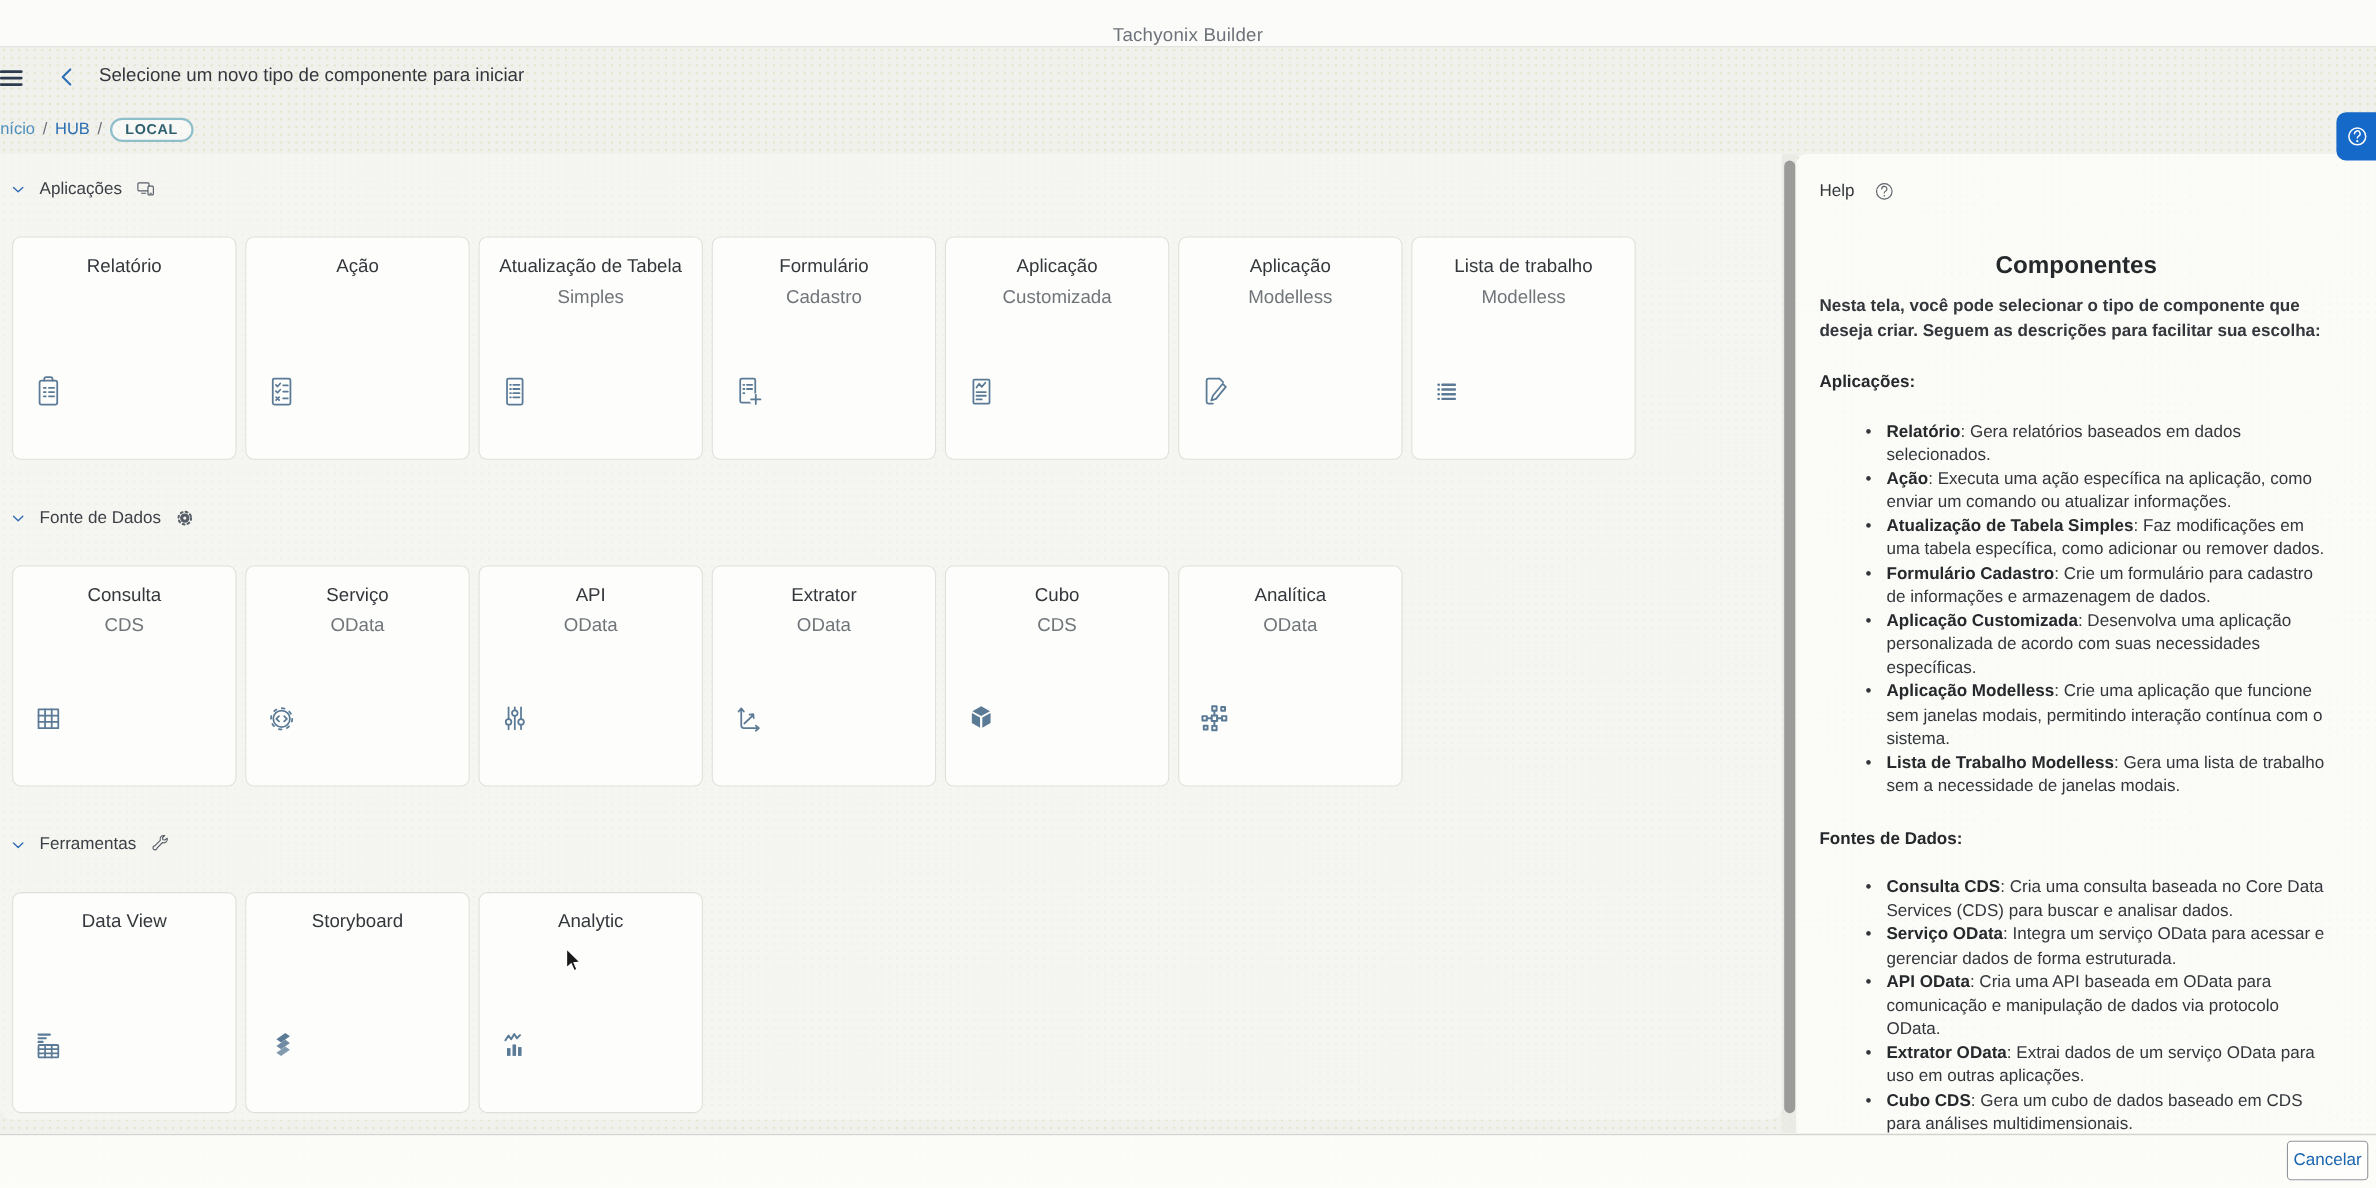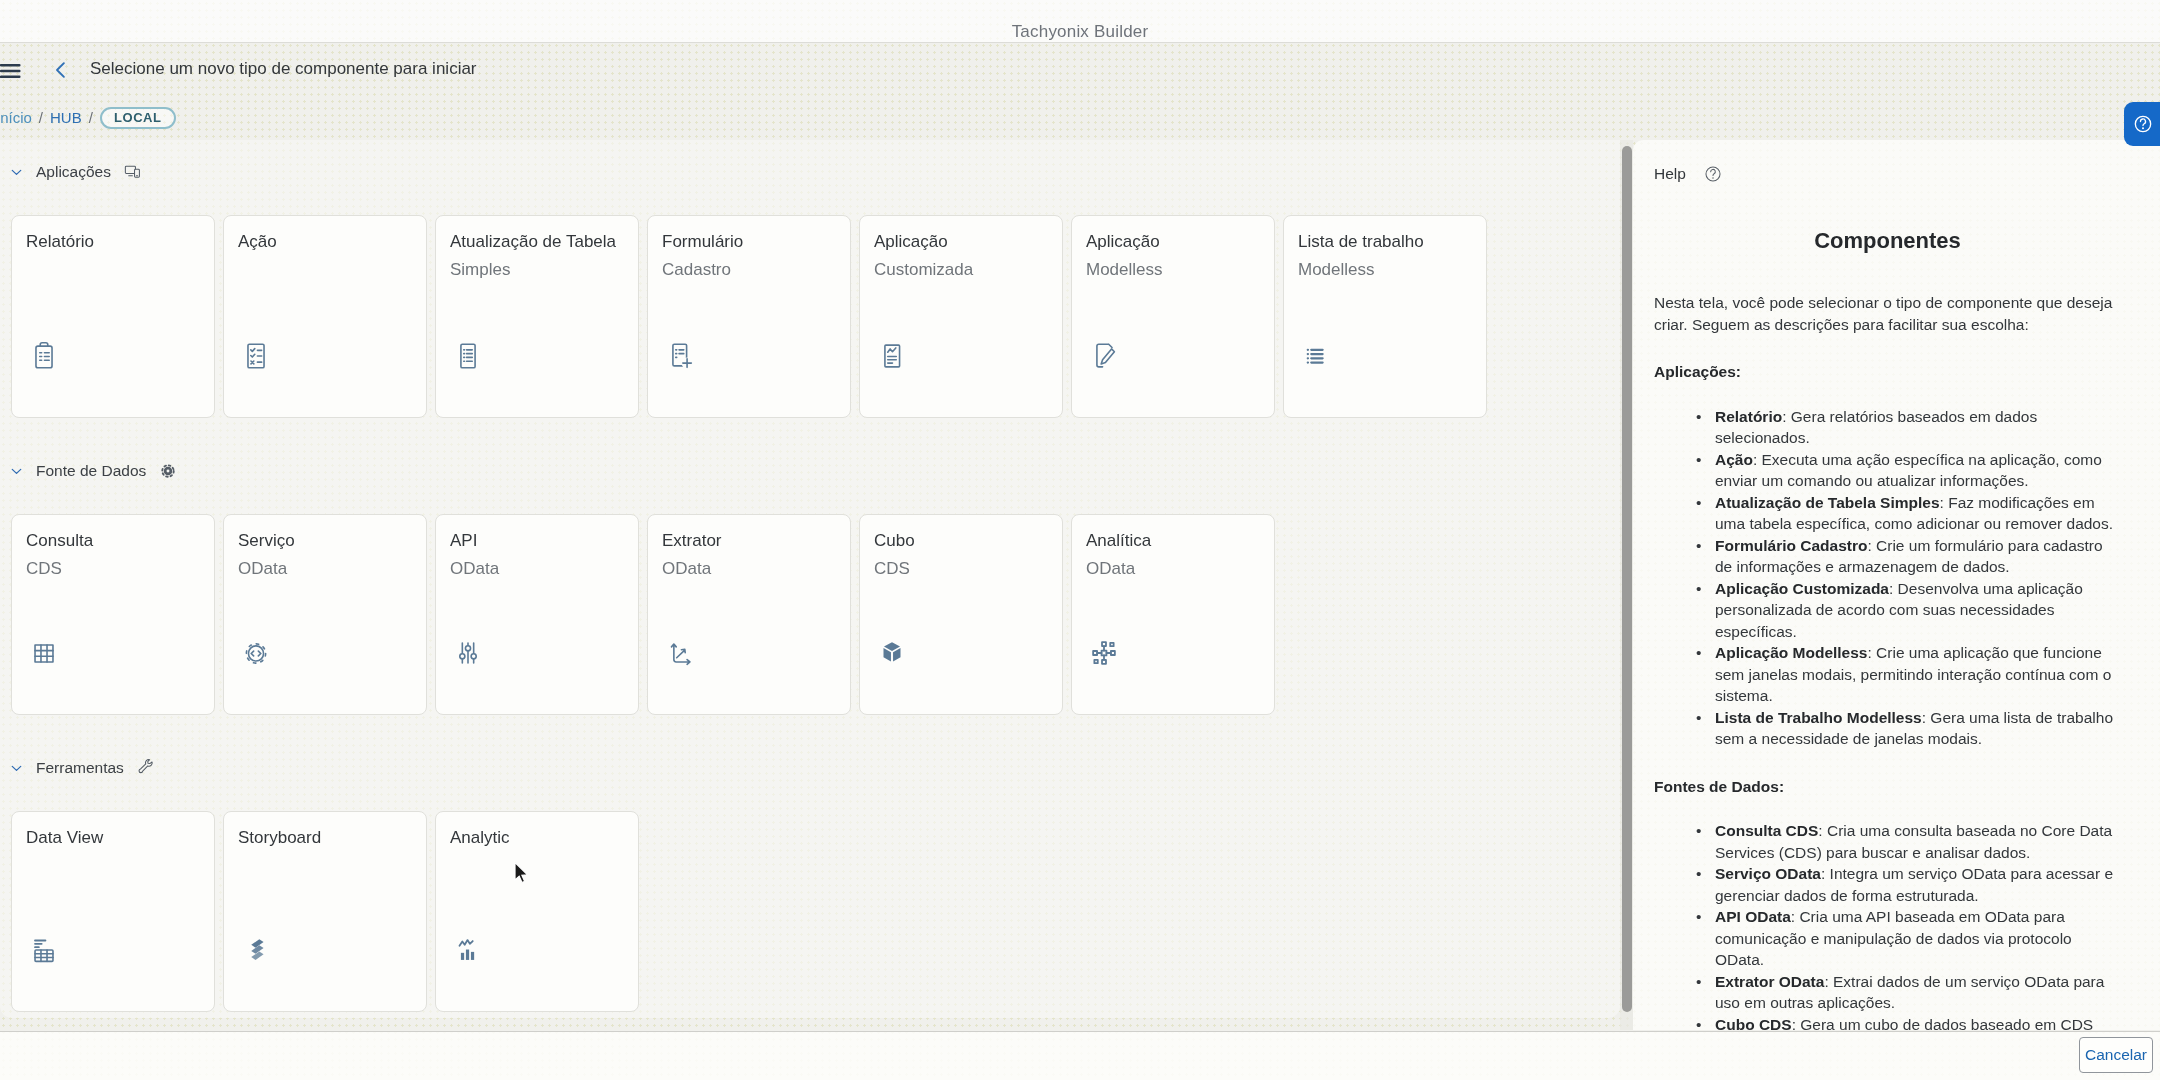--- a/index.html
+++ b/index.html
@@ -31,21 +31,21 @@
   .crumb-sep { color:#6b7076; }
   .crumb-badge { display:inline-block; border:2px solid #8fbecb; color:#2e5f6e;
     border-radius:12px; padding:1px 12px 2px; font-size:13px; font-weight:bold;
     letter-spacing:.6px; background:rgba(255,255,255,.5); }
   
   .help-fab { position:absolute; left:2124px; top:102px; width:46px; height:44px;
     background:#1569c8; border-radius:9px; display:flex; align-items:center;
     color:#fff; padding-left:7px; cursor:pointer; }
   
   .main-area { position:absolute; left:0; top:140px; width:1620px; height:878px;
-    background:rgba(249,249,245,.62); border-radius:0 0 12px 12px; }
+    background:rgba(249,249,245,.62); border-radius:0 0 12px 12px;text-align:center; }
   .section { position:absolute; left:8px; right:8px; }
   .sec0 { top:22px; } .sec1 { top:321px; } .sec2 { top:618px; }
   .section-header { display:flex; align-items:center; gap:11px; height:20px; cursor:pointer; }
   .chev { color:#2d6ab2; width:17px; height:17px; }
   .section-label { font-size:15.5px; color:#3c4045; }
   .section-icon { color:#555d66; width:22px; height:22px; }
   .cards { display:flex; gap:8px; margin-top:33px; margin-left:3px; }
   .card { width:204px; height:203px; background:#fdfdfb; border:1px solid #e0e0db;
     border-radius:8px; position:relative; padding:15px 14px; cursor:pointer; }
   .sec1 .card, .sec2 .card { height:201px; }
@@ -58,21 +58,21 @@
   .scrollbar-thumb { position:absolute; left:1.5px; top:6px; width:10px; height:866px;
     background:#9b9b99; border-radius:5px; }
   
   .help-panel { position:absolute; left:1633px; top:140px; width:527px; height:890px;
     background:rgba(253,253,250,.82); border-radius:10px 0 0 0; overflow:hidden; }
   .help-inner { padding:24px 39px 0 21px; }
   .help-label-row { display:flex; align-items:center; gap:16px; height:20px; }
   .help-label { font-size:15.5px; color:#33373b; }
   .help-q { color:#5a6168; width:22px; height:22px; cursor:pointer; }
   .help-heading { margin-top:44px; font-size:22px; font-weight:bold; color:#26292c;text-align:center; }
-  .help-intro { margin-top:38px; font-size:15.5px; line-height:21.5px; color:#33373b; }
+  .help-intro { margin-top:14px; font-size:15.5px; line-height:21.5px; color:#33373b;font-weight:bold; }
   .help-group-title { margin-top:26px; font-size:15.5px; line-height:21.5px; font-weight:bold; color:#26292c; }
   .help-list { margin-top:23px; list-style:none; padding-left:34px; }
   .help-list li { position:relative; padding-left:27px; font-size:15.5px;
     line-height:21.5px; color:#33373b; }
   .help-list li::before { content:"\2022"; position:absolute; left:8px; }
   .help-list b { color:#26292c; }
   
   .footer { position:absolute; left:0; right:0; top:1031px; height:49px;
     background:rgba(253,253,251,.88); border-top:1px solid #cfcfcb; }
   .cancel-btn { position:absolute; right:7px; top:5px; width:74px; height:36px;

